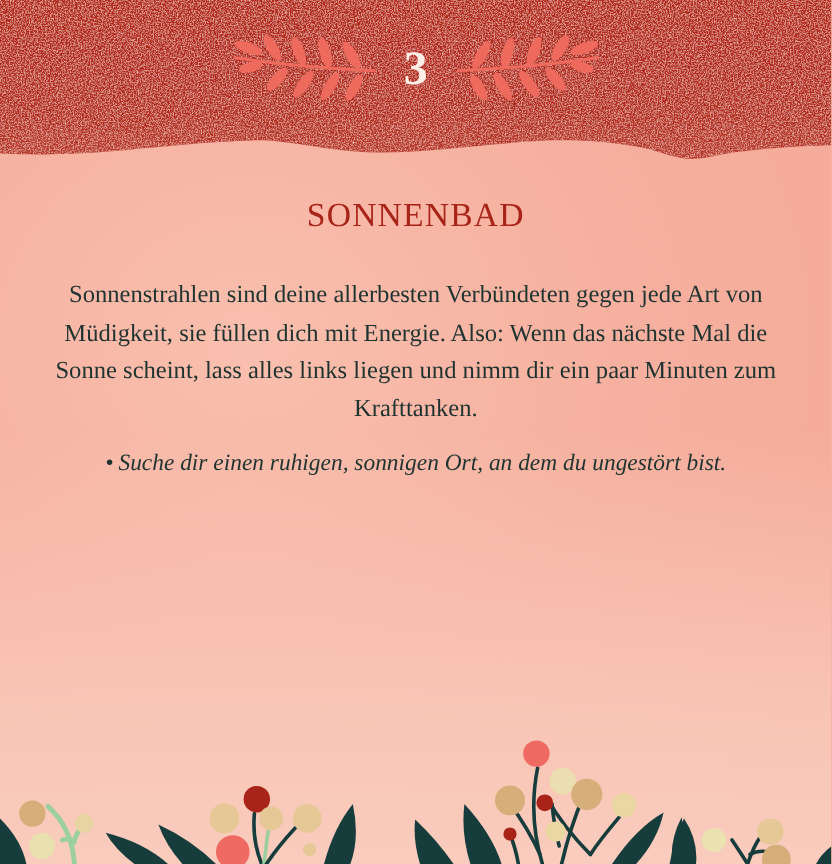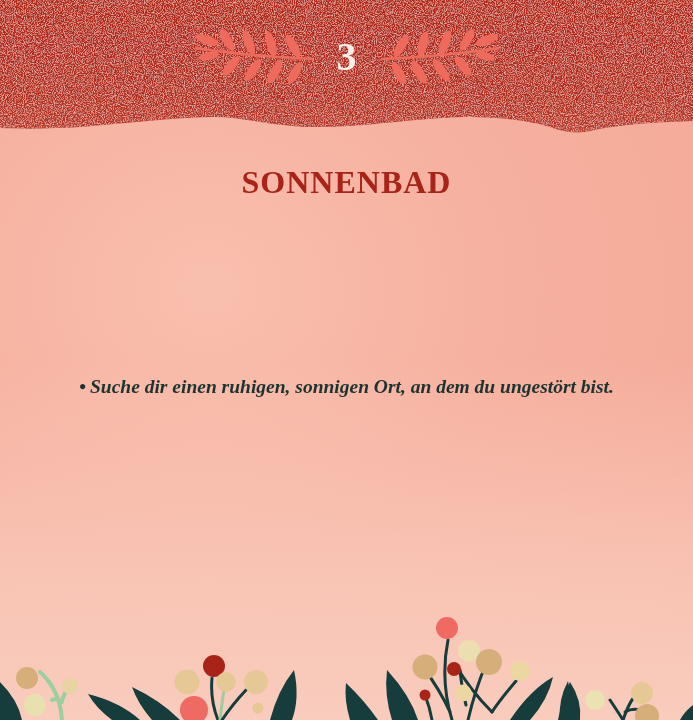--- a/index.html
+++ b/index.html
@@ -12,26 +12,26 @@
       background: radial-gradient(ellipse at 30% 40%, #f9bfae 0%, #f6b09f 45%, #f4a896 100%); }
     .card::after { content: ""; position: absolute; left: 0; right: 0; top: 360px; bottom: 0;
       background: linear-gradient(to bottom, rgba(250,200,185,0) 0%, rgba(250,205,190,0.7) 60%, #f9ccbd 100%); }
     .header-bg { position: absolute; left: 0; top: 0; width: 693px; height: 140px; z-index: 1; }
     .number-row { position: absolute; top: 22px; left: 0; width: 693px; height: 70px; z-index: 2;
       display: flex; justify-content: center; align-items: center; }
     .branch { width: 130px; height: 62px; }
     .card-number { font-family: "Liberation Serif", serif; font-weight: bold; color: #fbeee6;
       font-size: 40px; width: 44px; text-align: center; line-height: 1; margin: 0 8px; }
     .title { position: absolute; top: 164px; left: 0; width: 693px; text-align: center; z-index: 2;
-      font-family: "Liberation Serif", serif; font-size: 32px; letter-spacing: 1px;
-      color: #a82418; font-weight: bold; margin: 0; }
+      font-family: "Liberation Serif", serif; font-size: 28px; letter-spacing: 1px;
+      color: #a82418; font-weight: normal; margin: 0; }
     .intro { position: absolute; top: 231px; left: 40px; width: 613px; text-align: center; z-index: 2;
       font-family: "Liberation Serif", serif; font-size: 20.5px; line-height: 31.5px; color: #1e3330; margin: 0; }
     .steps { position: absolute; top: 371px; left: 25px; width: 643px; z-index: 2; margin: 0; padding: 0; list-style: none;
-      font-family: "Liberation Serif", serif; font-style: italic; font-size: 19.5px; line-height: 31px; color: #1e3330; text-align: center; font-weight: bold; }
+      font-family: "Liberation Serif", serif; font-style: italic; font-size: 19.5px; line-height: 31px; color: #1e3330; text-align: center; }
     .steps li { margin: 0 0 2px 0; }
     .bullet { font-style: normal; margin-right: 4px; }
     .plants { position: absolute; left: 0; top: 600px; width: 693px; height: 120px; z-index: 3; }
   </style>
 </head>
 <body>
 
 <div class="card">
 
   <svg class="header-bg" viewBox="0 0 693 140" preserveAspectRatio="none">
@@ -83,20 +83,21 @@
         <ellipse cx="84" cy="18" rx="4.5" ry="13" transform="rotate(-15 84 18)"></ellipse>
         <ellipse cx="88" cy="46" rx="4.5" ry="13" transform="rotate(30 88 46)"></ellipse>
         <ellipse cx="106" cy="20" rx="4.5" ry="13" transform="rotate(-30 106 20)"></ellipse>
         <ellipse cx="108" cy="47" rx="4.5" ry="12" transform="rotate(30 108 47)"></ellipse>
       </g>
     </svg>
   </div>
 
   <h1 class="title">SONNENBAD</h1>
 
+  <p class="intro">Sonnenstrahlen sind deine allerbesten Verbündeten gegen jede Art von Müdigkeit, sie füllen dich mit Energie. Also: Wenn das nächste Mal die Sonne scheint, lass alles links liegen und nimm dir ein paar Minuten zum Krafttanken.</p>
 
   <ul class="steps">
     <li><span class="bullet">•</span><span>Suche dir einen ruhigen, sonnigen Ort, an dem du ungestört bist.</span></li>
   </ul>
 
   <svg class="plants" viewBox="0 600 693 120">
 
     <g fill="none" stroke-linecap="round">
       <path d="M40,672 Q60,690 62,720" stroke="#9ccf9f" stroke-width="4"></path>
       <path d="M62,700 Q66,690 70,686" stroke="#9ccf9f" stroke-width="4"></path>

